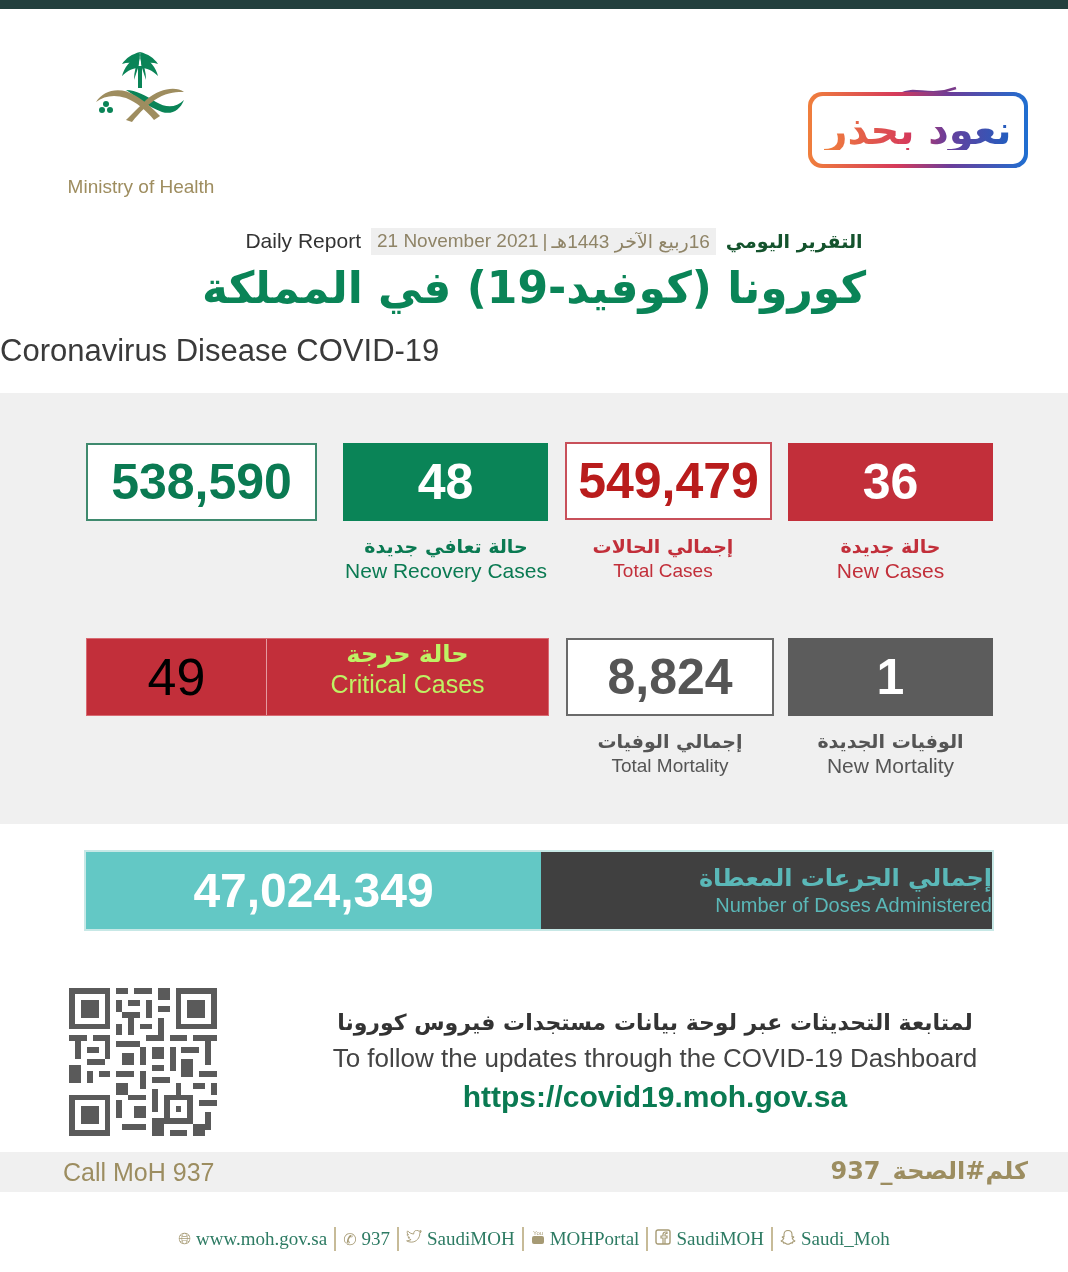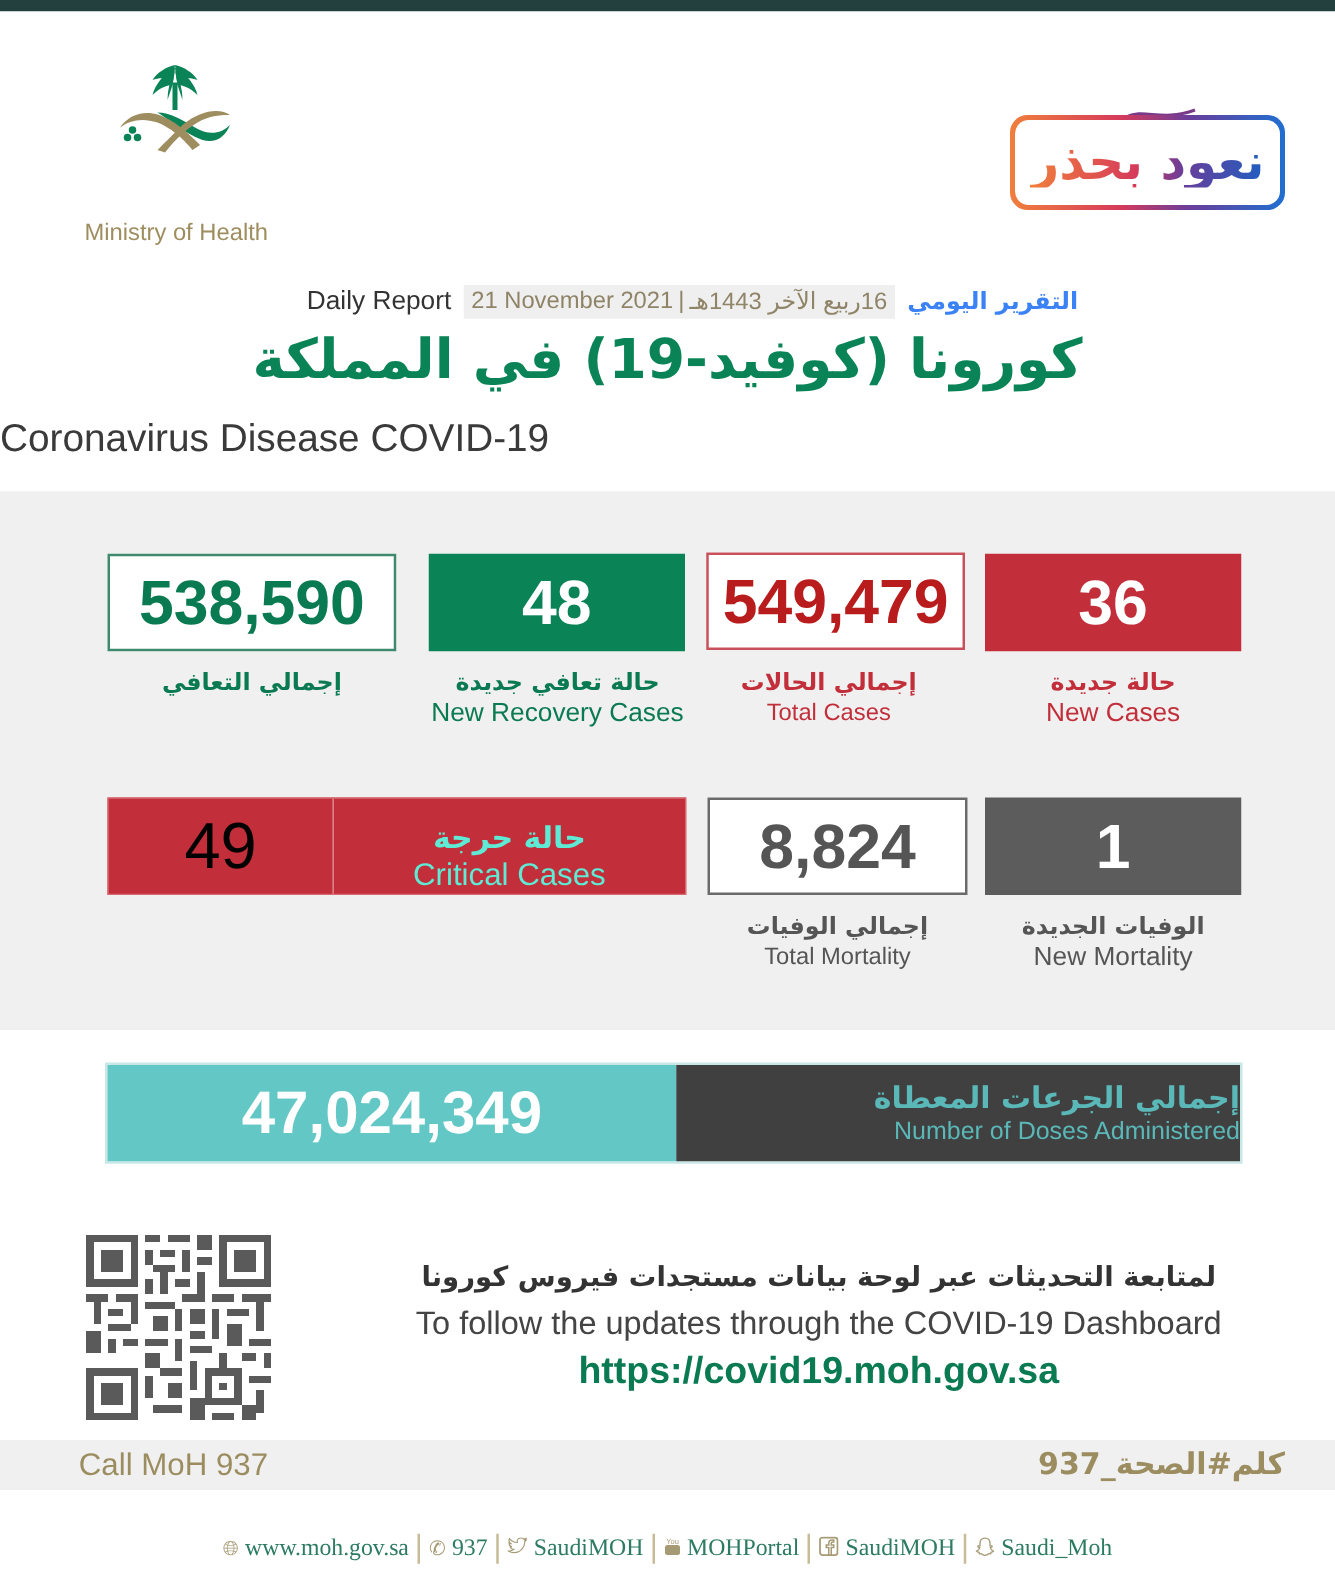--- a/index.html
+++ b/index.html
@@ -20,21 +20,21 @@
     background: linear-gradient(90deg, #f07f3c, #d63a5a 40%, #6a3d9a 65%, #1f6fd1); padding: 4px; }
   .campaign .inner { width: 100%; height: 100%; background: #fff; border-radius: 11px; display:flex; align-items:center; justify-content:center; }
   .campaign .txt { font-family: "DejaVu Sans", sans-serif; font-weight: bold; font-size: 40px; direction: rtl;
     background: linear-gradient(90deg, #f07f3c, #d63a5a 45%, #6a3d9a 65%, #1f5fc1); -webkit-background-clip: text; background-clip: text; color: transparent; line-height: 1; }
   .campaign .swoosh { position: absolute; left: 90px; top: 0; width: 60px; height: 14px; }
 
   
   .report-line { position: absolute; left: 0; top: 226px; width: 1068px; height: 30px; display: flex; justify-content: center; align-items: center; gap: 10px; padding-left: 40px; }
   .report-en { font-size: 21px; color: #333; }
   .report-date { background: #efefef; padding: 2px 6px; color: #8f8467; font-size: 19px; display: flex; gap: 4px; }
-  .report-ar { font-family: "DejaVu Sans", sans-serif; font-weight: bold; font-size: 19px; color: #3b82f6; direction: rtl; }
+  .report-ar { font-family: "DejaVu Sans", sans-serif; font-weight: bold; font-size: 19px; color: #14532d; direction: rtl; }
   .title-ar { position: absolute; left: 0; top: 262px; width: 1068px; text-align: center; font-family: "DejaVu Sans", sans-serif; font-weight: bold; font-size: 44px; color: #0a8457; direction: rtl; }
   .title-en { position: absolute; left: 0; top: 333px; width: 1068px; text-align: left; font-size: 31px; color: #3a3a3a; }
 
   
   .panel { position: absolute; left: 0; top: 393px; width: 1068px; height: 431px; background: #f0f0f0; }
 
   .stat-box { position: absolute; height: 78px; display: flex; align-items: center; justify-content: center; font-weight: bold; font-size: 50px; }
   .stat-label { position: absolute; text-align: center; }
   .stat-label .ar { display:block; font-family: "DejaVu Sans", sans-serif; font-weight: bold; font-size: 19px; direction: rtl; line-height: 26px; }
   .stat-label .en { display:block; font-size: 19px; line-height: 24px; }
@@ -115,21 +115,20 @@
 </div>
 <div class="title-ar">كورونا (كوفيد-19) في المملكة</div>
 <div class="title-en">Coronavirus Disease COVID-19</div>
 
 <div class="panel"></div>
 
 <div class="stat-box" style="left:86px;top:443px;width:231px;background:#fff;border:2px solid #3f8a6e;color:#0a7a52;">
   <span>538,590</span>
 </div>
 <div class="stat-label green" style="left:86px;top:533px;width:231px;">
-  <span class="ar">إجمالي التعافي</span>
 </div>
 
 <div class="stat-box" style="left:343px;top:443px;width:205px;background:#0a8457;color:#fff;">
   <span>48</span>
 </div>
 <div class="stat-label green" style="left:322px;top:533px;width:248px;">
   <span class="ar">حالة تعافي جديدة</span>
   <span class="en" style="font-size:21px">New Recovery Cases</span>
 </div>
 
@@ -146,21 +145,21 @@
 </div>
 <div class="stat-label red" style="left:788px;top:533px;width:205px;">
   <span class="ar">حالة جديدة</span>
   <span class="en" style="font-size:21px">New Cases</span>
 </div>
 
 <div style="position:absolute;left:86px;top:638px;width:463px;height:78px;background:#c22f3a;display:flex;border:1px solid #d86a72;">
   <div style="width:180px;display:flex;align-items:center;justify-content:center;color:#000000;font-weight:normal;font-size:52px;border-right:1px solid #e49aa0;">
     <span>49</span>
   </div>
-  <div style="flex:1;display:flex;flex-direction:column;align-items:center;justify-content:flex-end;color:#5eead4;">
+  <div style="flex:1;display:flex;flex-direction:column;align-items:center;justify-content:flex-start;color:#bef264;">
     <span style="font-family:'DejaVu Sans',sans-serif;font-weight:bold;font-size:24px;direction:rtl;line-height:30px;">حالة حرجة</span>
     <span style="font-size:25px;line-height:30px;">Critical Cases</span>
   </div>
 </div>
 
 <div class="stat-box" style="left:566px;top:638px;width:208px;background:#fff;border:2px solid #6a6a6a;color:#555;">
   <span>8,824</span>
 </div>
 <div class="stat-label grey" style="left:566px;top:728px;width:208px;">
   <span class="ar">إجمالي الوفيات</span>

